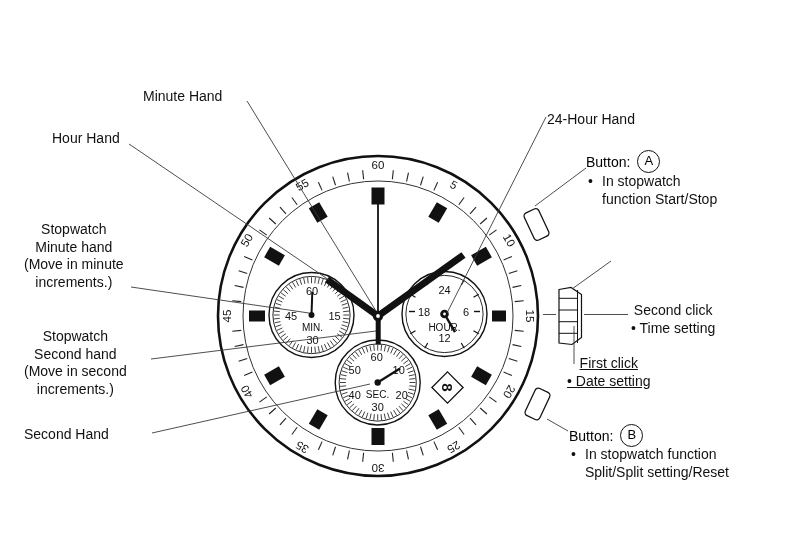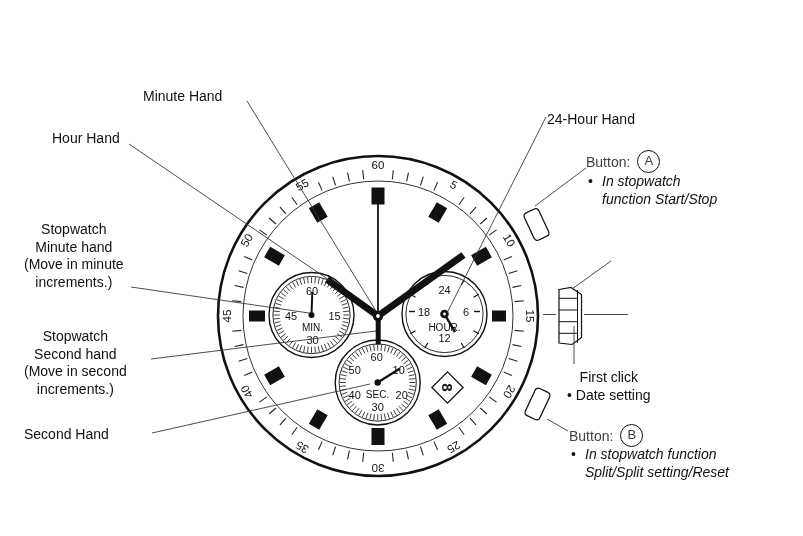--- a/index.html
+++ b/index.html
@@ -1,25 +1,25 @@
 <!DOCTYPE html>
 <html><head>
 <meta charset="utf-8">
 <style>
   html,body{margin:0;padding:0;background:#fff;}
   #canvas{position:relative;width:803px;height:536px;background:#fff;overflow:hidden;
           font-family:"Liberation Sans",sans-serif;}
   #watch-svg{position:absolute;left:0;top:0;}
   .lbl{position:absolute;font-size:14px;line-height:17.5px;color:#111;white-space:pre-line;text-align:center;}
-  .row{position:absolute;display:flex;align-items:center;gap:7px;font-size:14px;color:#404040;}
+  .row{position:absolute;display:flex;align-items:center;gap:7px;font-size:14px;color:#000000;}
   .circ{display:inline-block;width:21px;height:21px;border:1.4px solid #111;border-radius:50%;
         text-align:center;line-height:20px;font-size:13px;flex:0 0 auto;}
   .brow{position:absolute;display:flex;font-size:14px;line-height:17.5px;color:#111;}
   .bul{flex:0 0 14px;}
-  .desc{white-space:pre-line;font-style:italic;}
+  .desc{white-space:pre-line;}
   svg text{font-family:"Liberation Sans",sans-serif;fill:#111;}
 </style>
 </head>
 <body>
 
 <div id="canvas">
 
   <svg id="watch-svg" width="803" height="536" viewBox="0 0 803 536">
       <g>
         <circle cx="378" cy="316" r="160" fill="none" stroke="#111111" stroke-width="2.6"></circle>
@@ -334,21 +334,23 @@
   <div class="row" style="left:586px;top:150px;">
     <span>Button:</span>
     <span class="circ">A</span>
   </div>
   <div class="brow" style="left:588px;top:173px;">
     <span class="bul">•</span>
     <span class="desc">In stopwatch
 function Start/Stop</span>
   </div>
 
-  <div class="lbl" style="left:567px;top:369px;">First click
+  <div class="lbl" style="left:631px;top:302px;">Second click
+• Time setting</div>
+  <div class="lbl" style="left:567px;top:355px;text-decoration:underline;">First click
 • Date setting</div>
 
   <div class="row" style="left:569px;top:424px;">
     <span>Button:</span>
     <span class="circ">B</span>
   </div>
   <div class="brow" style="left:571px;top:446px;">
     <span class="bul">•</span>
     <span class="desc">In stopwatch function
 Split/Split setting/Reset</span>

